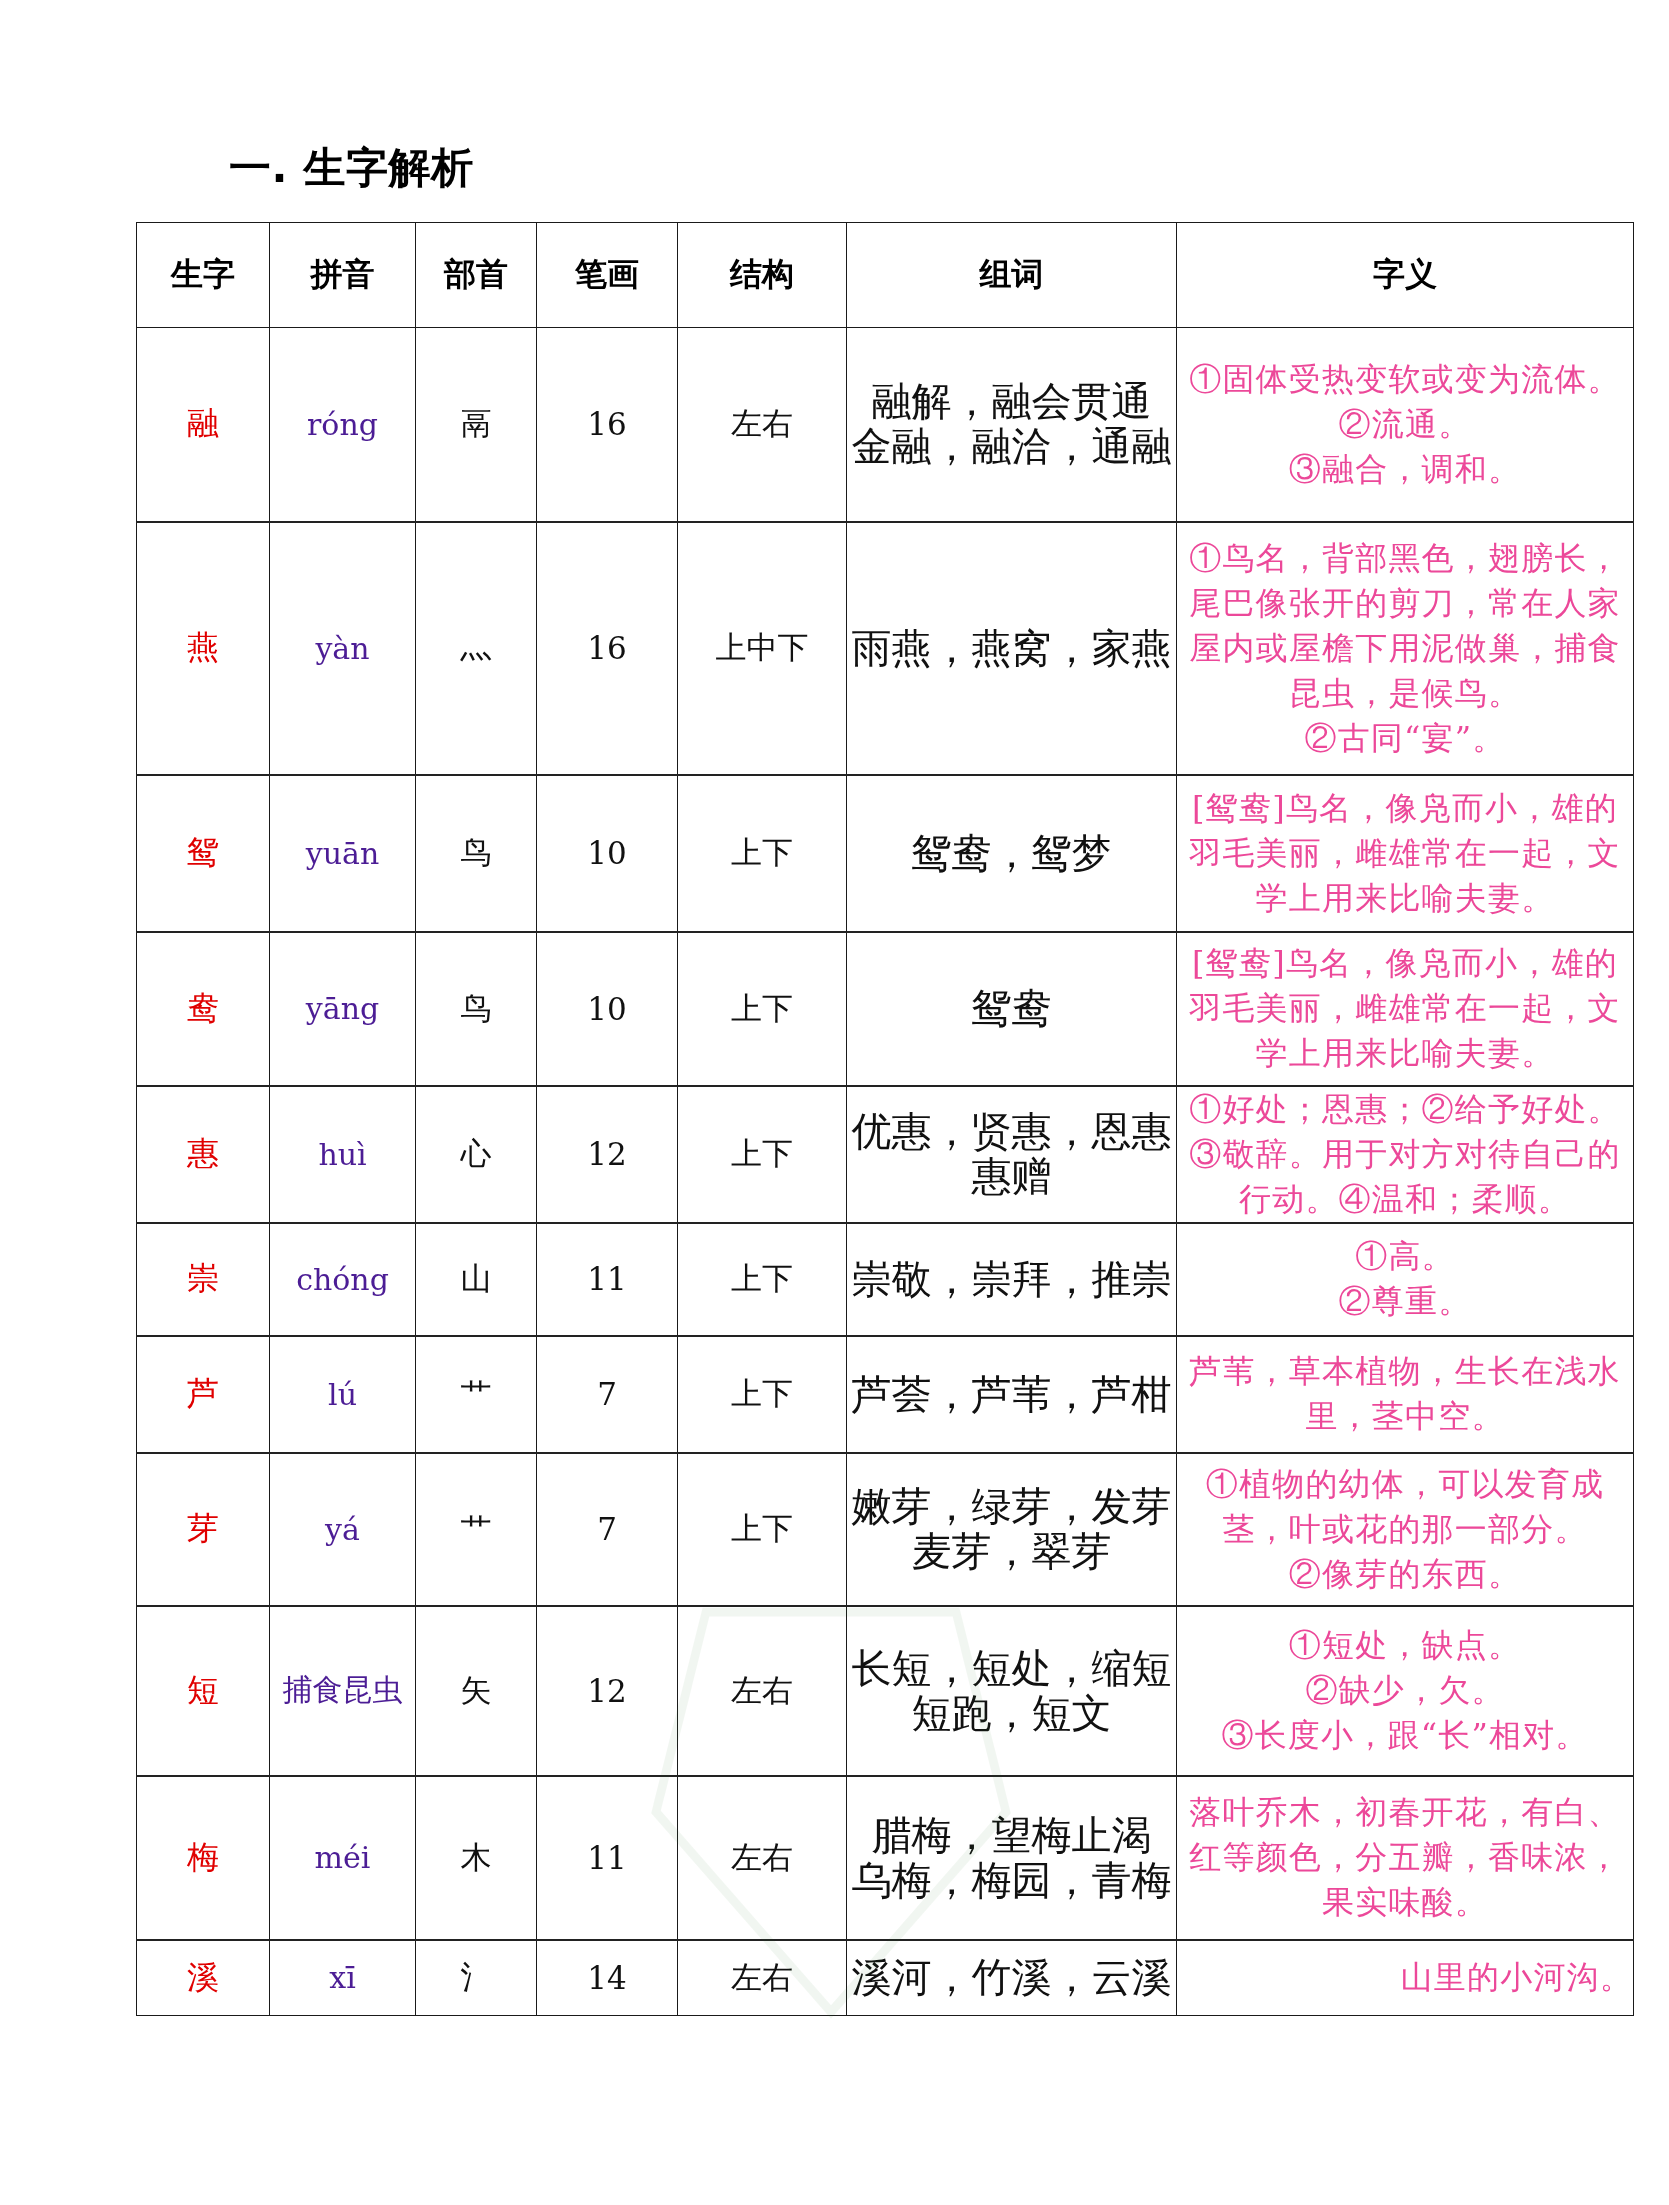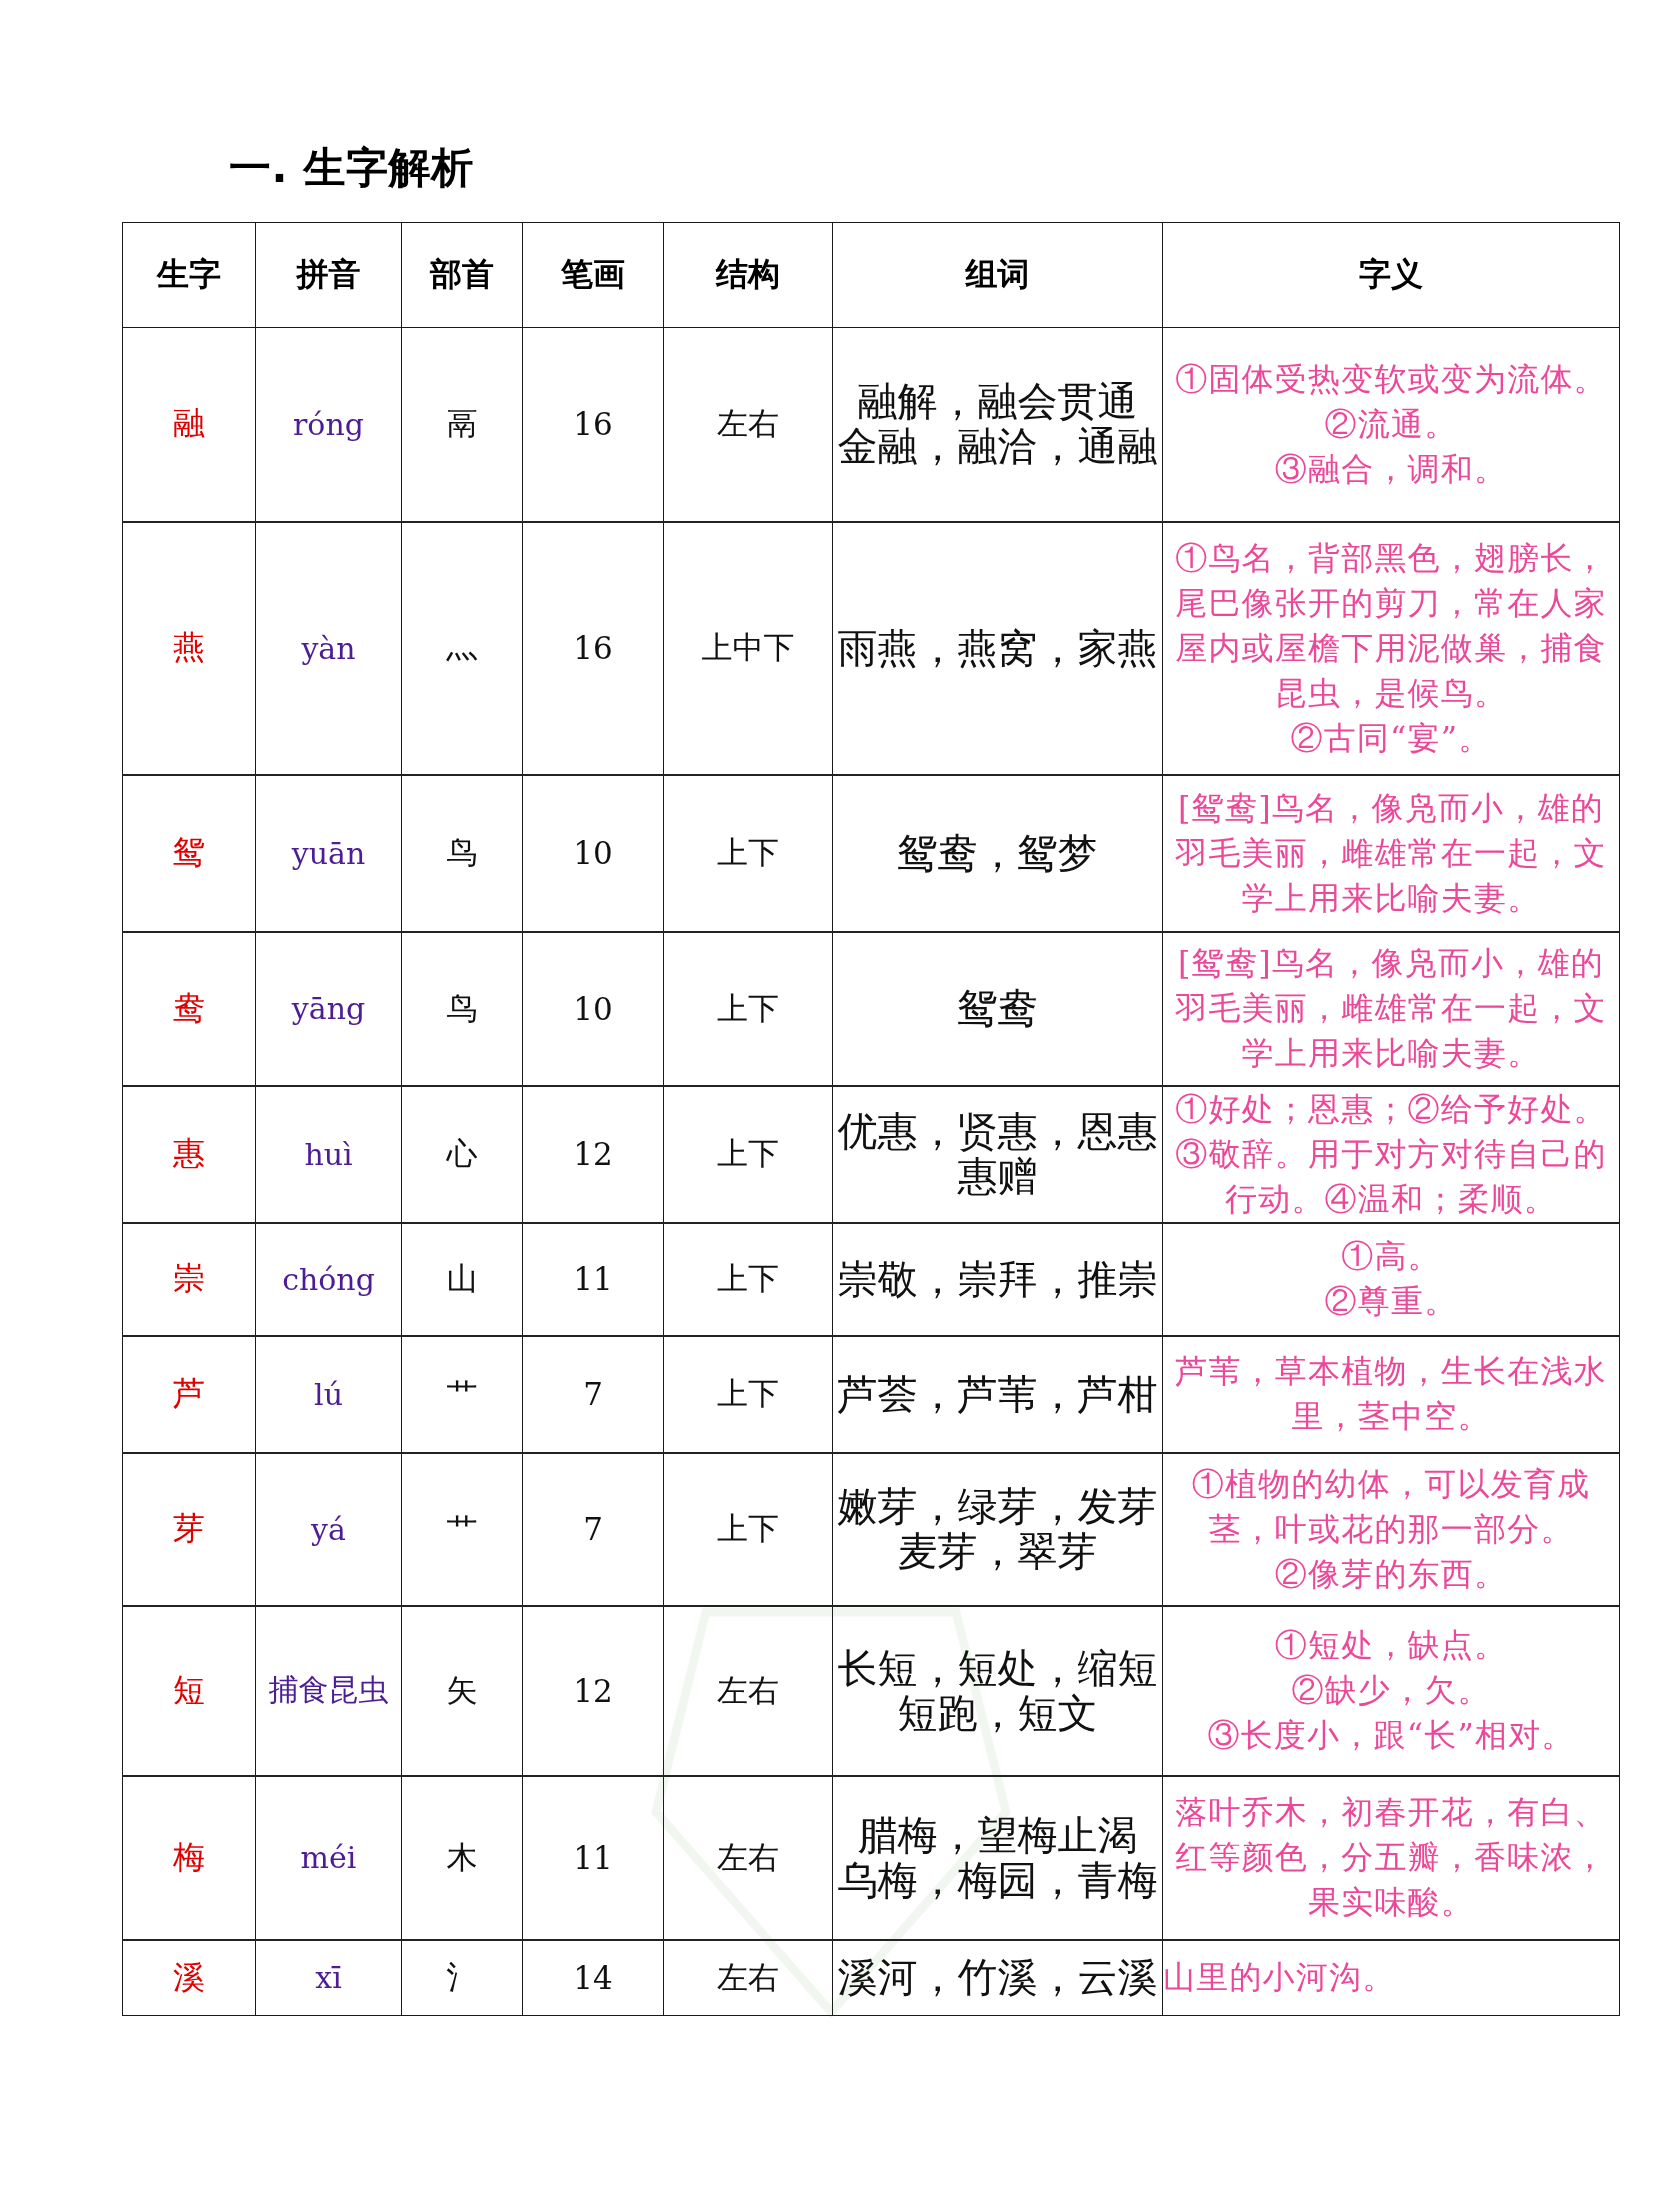--- a/index.html
+++ b/index.html
@@ -22,21 +22,21 @@
       font-family: "DejaVu Sans", "Liberation Sans", sans-serif;
       font-weight: bold;
       font-size: 42px;
       line-height: 52px;
       letter-spacing: 0.6px;
       color: #000;
       margin-top: 20px;
     }
     table.chars {
       position: absolute;
-      left: 122px;
+      left: 136px;
       top: 222px;
       width: 1497px;
       border-collapse: collapse;
       table-layout: fixed;
       border: 1.9px solid #1a1a1a;
     }
     table.chars th, table.chars td {
       border: 1.2px solid #1a1a1a;
       text-align: center;
       vertical-align: middle;
@@ -73,21 +73,21 @@
       padding: 0 7.5px;
     }
     td.meaning {
       text-align: left;
       font-size: 32px;
       line-height: 45px;
       padding: 5px 10px 5px 16px;
       color: #ec4899;
       letter-spacing: 1.2px;
     }
-    td.meaning.centered { text-align: left; }
+    td.meaning.centered { text-align: right; }
     .line { display: block; }
     .watermark {
       position: absolute;
       left: 631px;
       top: 1562px;
       width: 400px;
       height: 475px;
       pointer-events: none;
       opacity: 0.06;
     }

